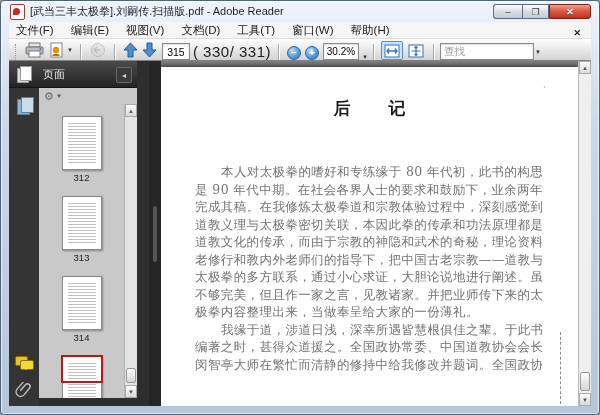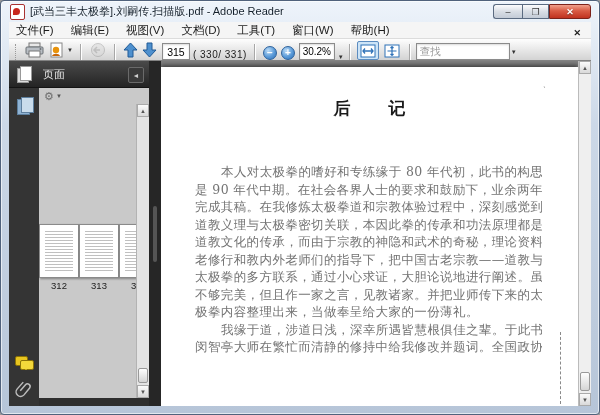--- a/index.html
+++ b/index.html
@@ -24,37 +24,37 @@
   .menu-item{font-size:11.5px;color:#1c1c1c;margin-right:17px;cursor:default;}
   .menu-close{position:absolute;right:10px;font-size:9px;font-weight:bold;color:#222;}
   
   .toolbar{position:absolute;left:8px;right:8px;top:38px;height:22px;display:flex;align-items:flex-end;
     background:linear-gradient(#fefefe,#e6e6e6 55%,#d3d3d3);border-bottom:1px solid #828282;box-sizing:border-box;padding-left:6px;}
   .sep{width:1px;height:16px;background:#a7a7a7;border-right:1px solid #fff;margin:0 5px;flex:0 0 auto;}
   .tbtn{height:20px;display:flex;align-items:center;justify-content:center;padding:0 2px;border-radius:2px;flex:0 0 auto;}
   .caret{font-size:6px;color:#333;margin-left:1px;}
   .pagebox{width:26px;height:15px;border:1px solid #8b8b8b;background:#fff;font-size:10.5px;text-align:center;
     font-family:"Liberation Sans",sans-serif;padding:0;margin:0 3px;box-shadow:inset 0 1px 2px rgba(0,0,0,.15);}
-  .pagecount{font-size:10px;color:#1c1c1c;letter-spacing:.5px;margin-right:2px;}
+  .pagecount{font-size:15px;color:#1c1c1c;letter-spacing:.5px;margin-right:2px;}
   .zoombox{width:34px;height:15px;border:1px solid #8b8b8b;background:#fff;font-size:10px;display:flex;align-items:center;
     justify-content:center;margin:0 2px;box-shadow:inset 0 1px 2px rgba(0,0,0,.15);}
   .circlebtn{width:14px;height:14px;border-radius:50%;border:1px solid #2d629c;color:#fff;font-size:10px;font-weight:bold;
     background:radial-gradient(circle at 35% 30%,#bcdcf7,#5a9ad8 55%,#2f72b8);display:flex;align-items:center;justify-content:center;
     margin:0 2px;line-height:1;box-sizing:border-box;}
   .fitbtn{width:22px;height:19px;display:flex;align-items:center;justify-content:center;border-radius:2px;margin:0 1px;box-sizing:border-box;}
   .fitbtn.selected{background:var(--fit_selected_bg);border:1px solid #5c8cc0;}
   .findwrap{display:flex;align-items:center;}
   .findbox{width:86px;height:15px;border:1px solid #8b8b8b;background:#fff;font-size:10.5px;padding:0 3px;
     box-shadow:inset 0 1px 2px rgba(0,0,0,.15);font-family:Liberation Serif, serif;}
   .findbox::placeholder{color:#9a9a9a;}
   .grip{width:3px;height:16px;border-left:1px dotted #9a9a9a;margin-right:4px;}
   
   .main{position:absolute;left:8px;right:8px;top:60px;bottom:8px;overflow:hidden;background:#2e2e2e;}
   
-  .sidebar{position:absolute;left:0;top:0;bottom:0;width:140px;background:#2e2e2e;}
+  .sidebar{position:absolute;left:0;top:0;bottom:0;width:128px;background:#2e2e2e;}
   .side-header{position:absolute;left:0;right:0;top:0;height:26px;background:linear-gradient(#4a4a4a,#242424);
     border-bottom:1px solid #141414;display:flex;align-items:center;}
   .pages-icon{width:14px;height:16px;margin-left:8px;position:relative;}
   .pages-icon .p1{position:absolute;left:0;top:2px;width:10px;height:13px;background:#ddd;border:1px solid #999;}
   .pages-icon .p2{position:absolute;left:3px;top:0;width:10px;height:13px;background:#fff;border:1px solid #999;}
   .side-title{color:#e8e8e8;font-size:11px;margin-left:12px;}
   .collapse-btn{position:absolute;right:5px;top:6px;width:14px;height:14px;background:#3a3a3a;border:1px solid #6a6a6a;
     border-radius:2px;color:#cfcfcf;font-size:7px;display:flex;align-items:center;justify-content:center;}
   .rail{position:absolute;left:0;top:27px;bottom:0;width:30px;background:#343434;}
   .bookmark-icon{margin:9px auto;width:15px;height:17px;position:relative;}
@@ -63,21 +63,21 @@
   .rail-bottom{position:absolute;left:0;bottom:6px;width:30px;display:flex;flex-direction:column;align-items:center;gap:10px;}
   .comments-icon{width:18px;height:14px;position:relative;}
   .comments-icon .c1{position:absolute;left:0;top:0;width:11px;height:8px;background:#e7c520;border:1px solid #8a7107;border-radius:2px;}
   .comments-icon .c2{position:absolute;left:5px;top:4px;width:12px;height:8px;background:#f4d83a;border:1px solid #8a7107;border-radius:2px;}
   .comments-icon .c2:after{content:"";position:absolute;left:2px;bottom:-4px;border:3px solid transparent;border-top-color:#f4d83a;}
   
   .thumb-panel{position:absolute;left:30px;top:27px;right:0;bottom:8px;background:#c9c9c9;overflow:hidden;}
   .gear-row{height:16px;display:flex;align-items:center;padding-left:5px;}
   .gear{font-size:11px;color:#6e6e6e;line-height:1;}
   .gear-caret{font-size:6px;color:#555;margin-left:2px;}
-  .thumb-list{position:absolute;left:0;top:16px;right:13px;bottom:0;display:flex;flex-direction:row;align-items:center;}
+  .thumb-list{position:absolute;left:0;top:16px;right:13px;bottom:0;display:flex;flex-direction:column;align-items:center;}
   .thumb-item{margin-top:13px;display:flex;flex-direction:column;align-items:center;flex:0 0 auto;}
   .thumb-item:first-child{margin-top:12px;}
   .thumb{width:40px;height:54px;background:#fff;border:1px solid #8a8a8a;box-shadow:1px 1px 2px rgba(0,0,0,.35);position:relative;box-sizing:border-box;}
   .tlines{position:absolute;left:5px;right:5px;top:6px;bottom:6px;
     background:repeating-linear-gradient(#b0b0b0 0 1px,transparent 1px 3px);opacity:.8;}
   .viewbox{position:absolute;left:-2px;right:-2px;top:-2px;height:46%;border:2px solid var(--view_box_red);}
   .thumb-label{font-size:9.5px;color:#1d1d1d;margin-top:2px;}
   .panel-scroll{position:absolute;right:0;top:16px;bottom:0;width:13px;background:#e4e4e4;border-left:1px solid #b3b3b3;box-sizing:border-box;}
   .scroll-arrow{position:absolute;left:0;width:12px;height:13px;display:flex;align-items:center;justify-content:center;
     font-size:6px;color:#555;background:linear-gradient(#fbfbfb,#d9d9d9);border:1px solid #aaa;box-sizing:border-box;}
@@ -288,20 +288,21 @@
           <div class="line indent">本人对太极拳的嗜好和专练缘于 80 年代初，此书的构思</div>
           <div class="line">是 90 年代中期。在社会各界人士的要求和鼓励下，业余两年</div>
           <div class="line">完成其稿。在我修炼太极拳道和宗教体验过程中，深刻感觉到</div>
           <div class="line">道教义理与太极拳密切关联，本因此拳的传承和功法原理都是</div>
           <div class="line">道教文化的传承，而由于宗教的神隐和武术的奇秘，理论资料</div>
           <div class="line">老修行和教内外老师们的指导下，把中国古老宗教——道教与</div>
           <div class="line">太极拳的多方联系，通过小心求证，大胆论说地进行阐述。虽</div>
           <div class="line">不够完美，但且作一家之言，见教诸家。并把业师传下来的太</div>
           <div class="line short">极拳内容整理出来，当做奉呈给大家的一份薄礼。</div>
           <div class="line indent">我缘于道，涉道日浅，深幸所遇皆慧根俱佳之辈。于此书</div>
+          <div class="line">编著之时，甚得众道援之。全国政协常委、中国道教协会会长</div>
           <div class="line">闵智亭大师在繁忙而清静的修持中给我修改并题词。全国政协</div>
         </div>
         <div class="fold-mark"></div>
       </div>
       <div class="doc-scroll">
         <div class="scroll-arrow sa-top">▲</div>
         <div class="scroll-thumb"></div>
         <div class="scroll-arrow sa-bottom">▼</div>
       </div>
     </div>

